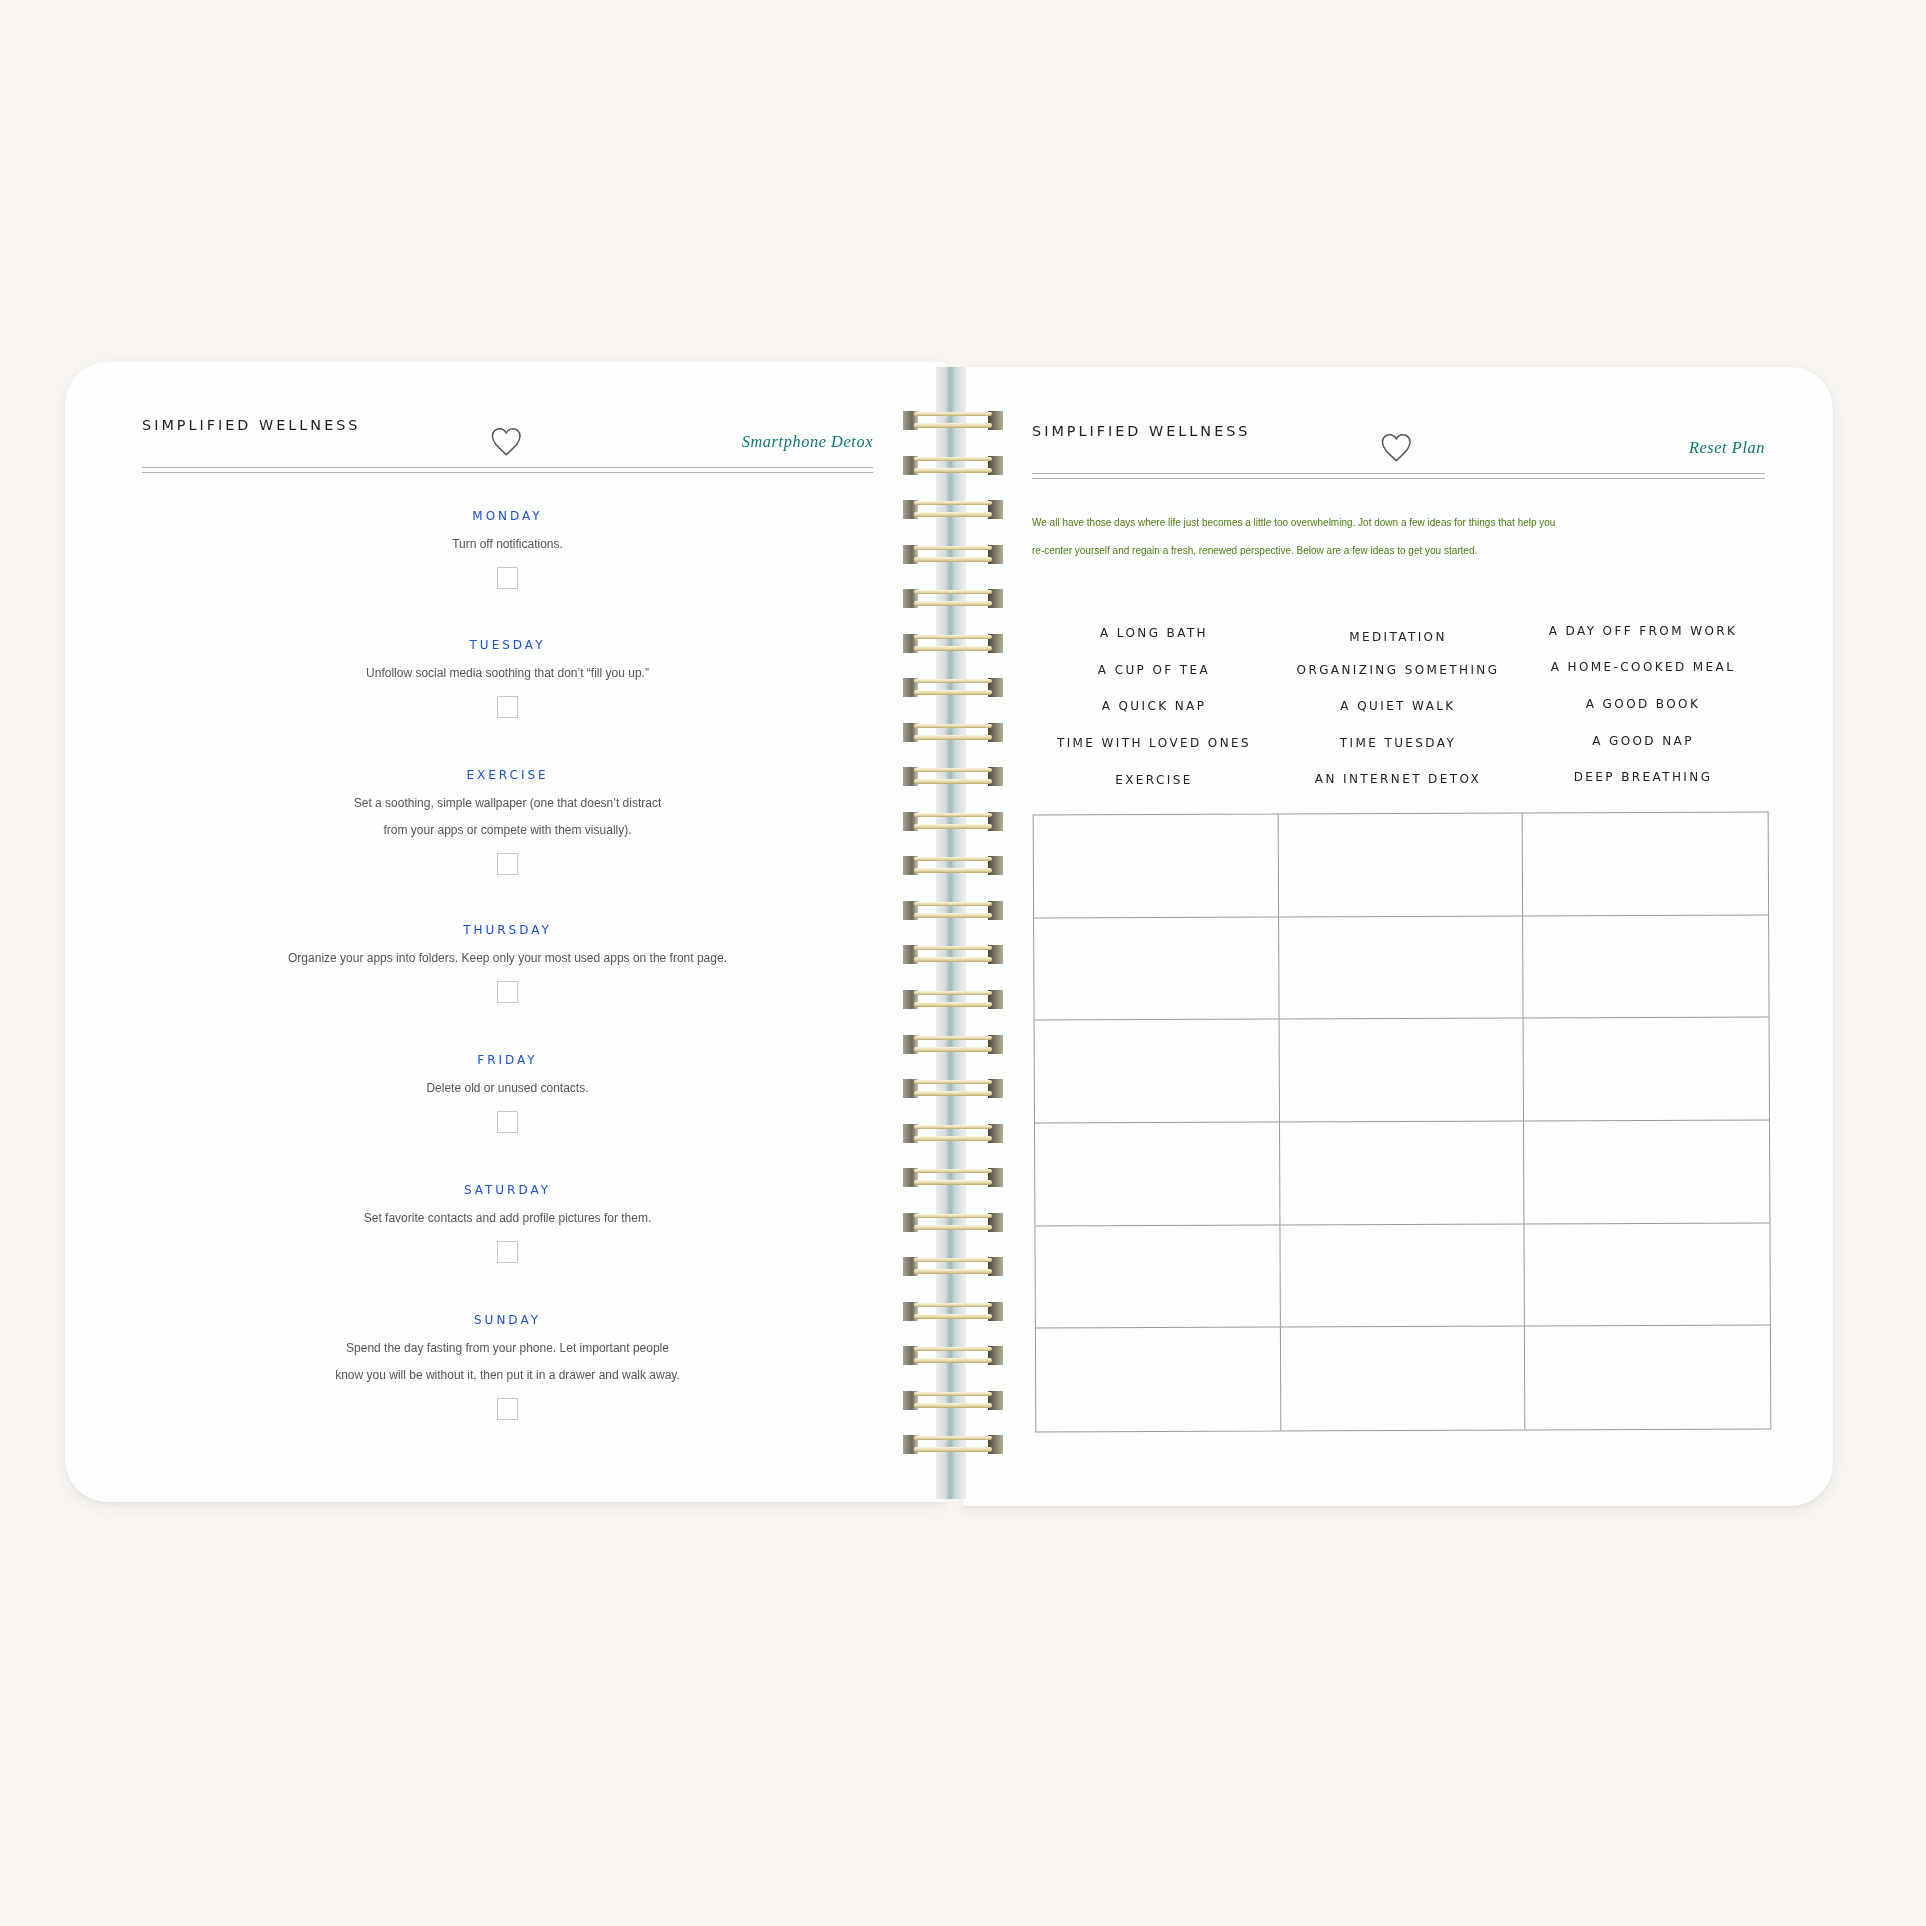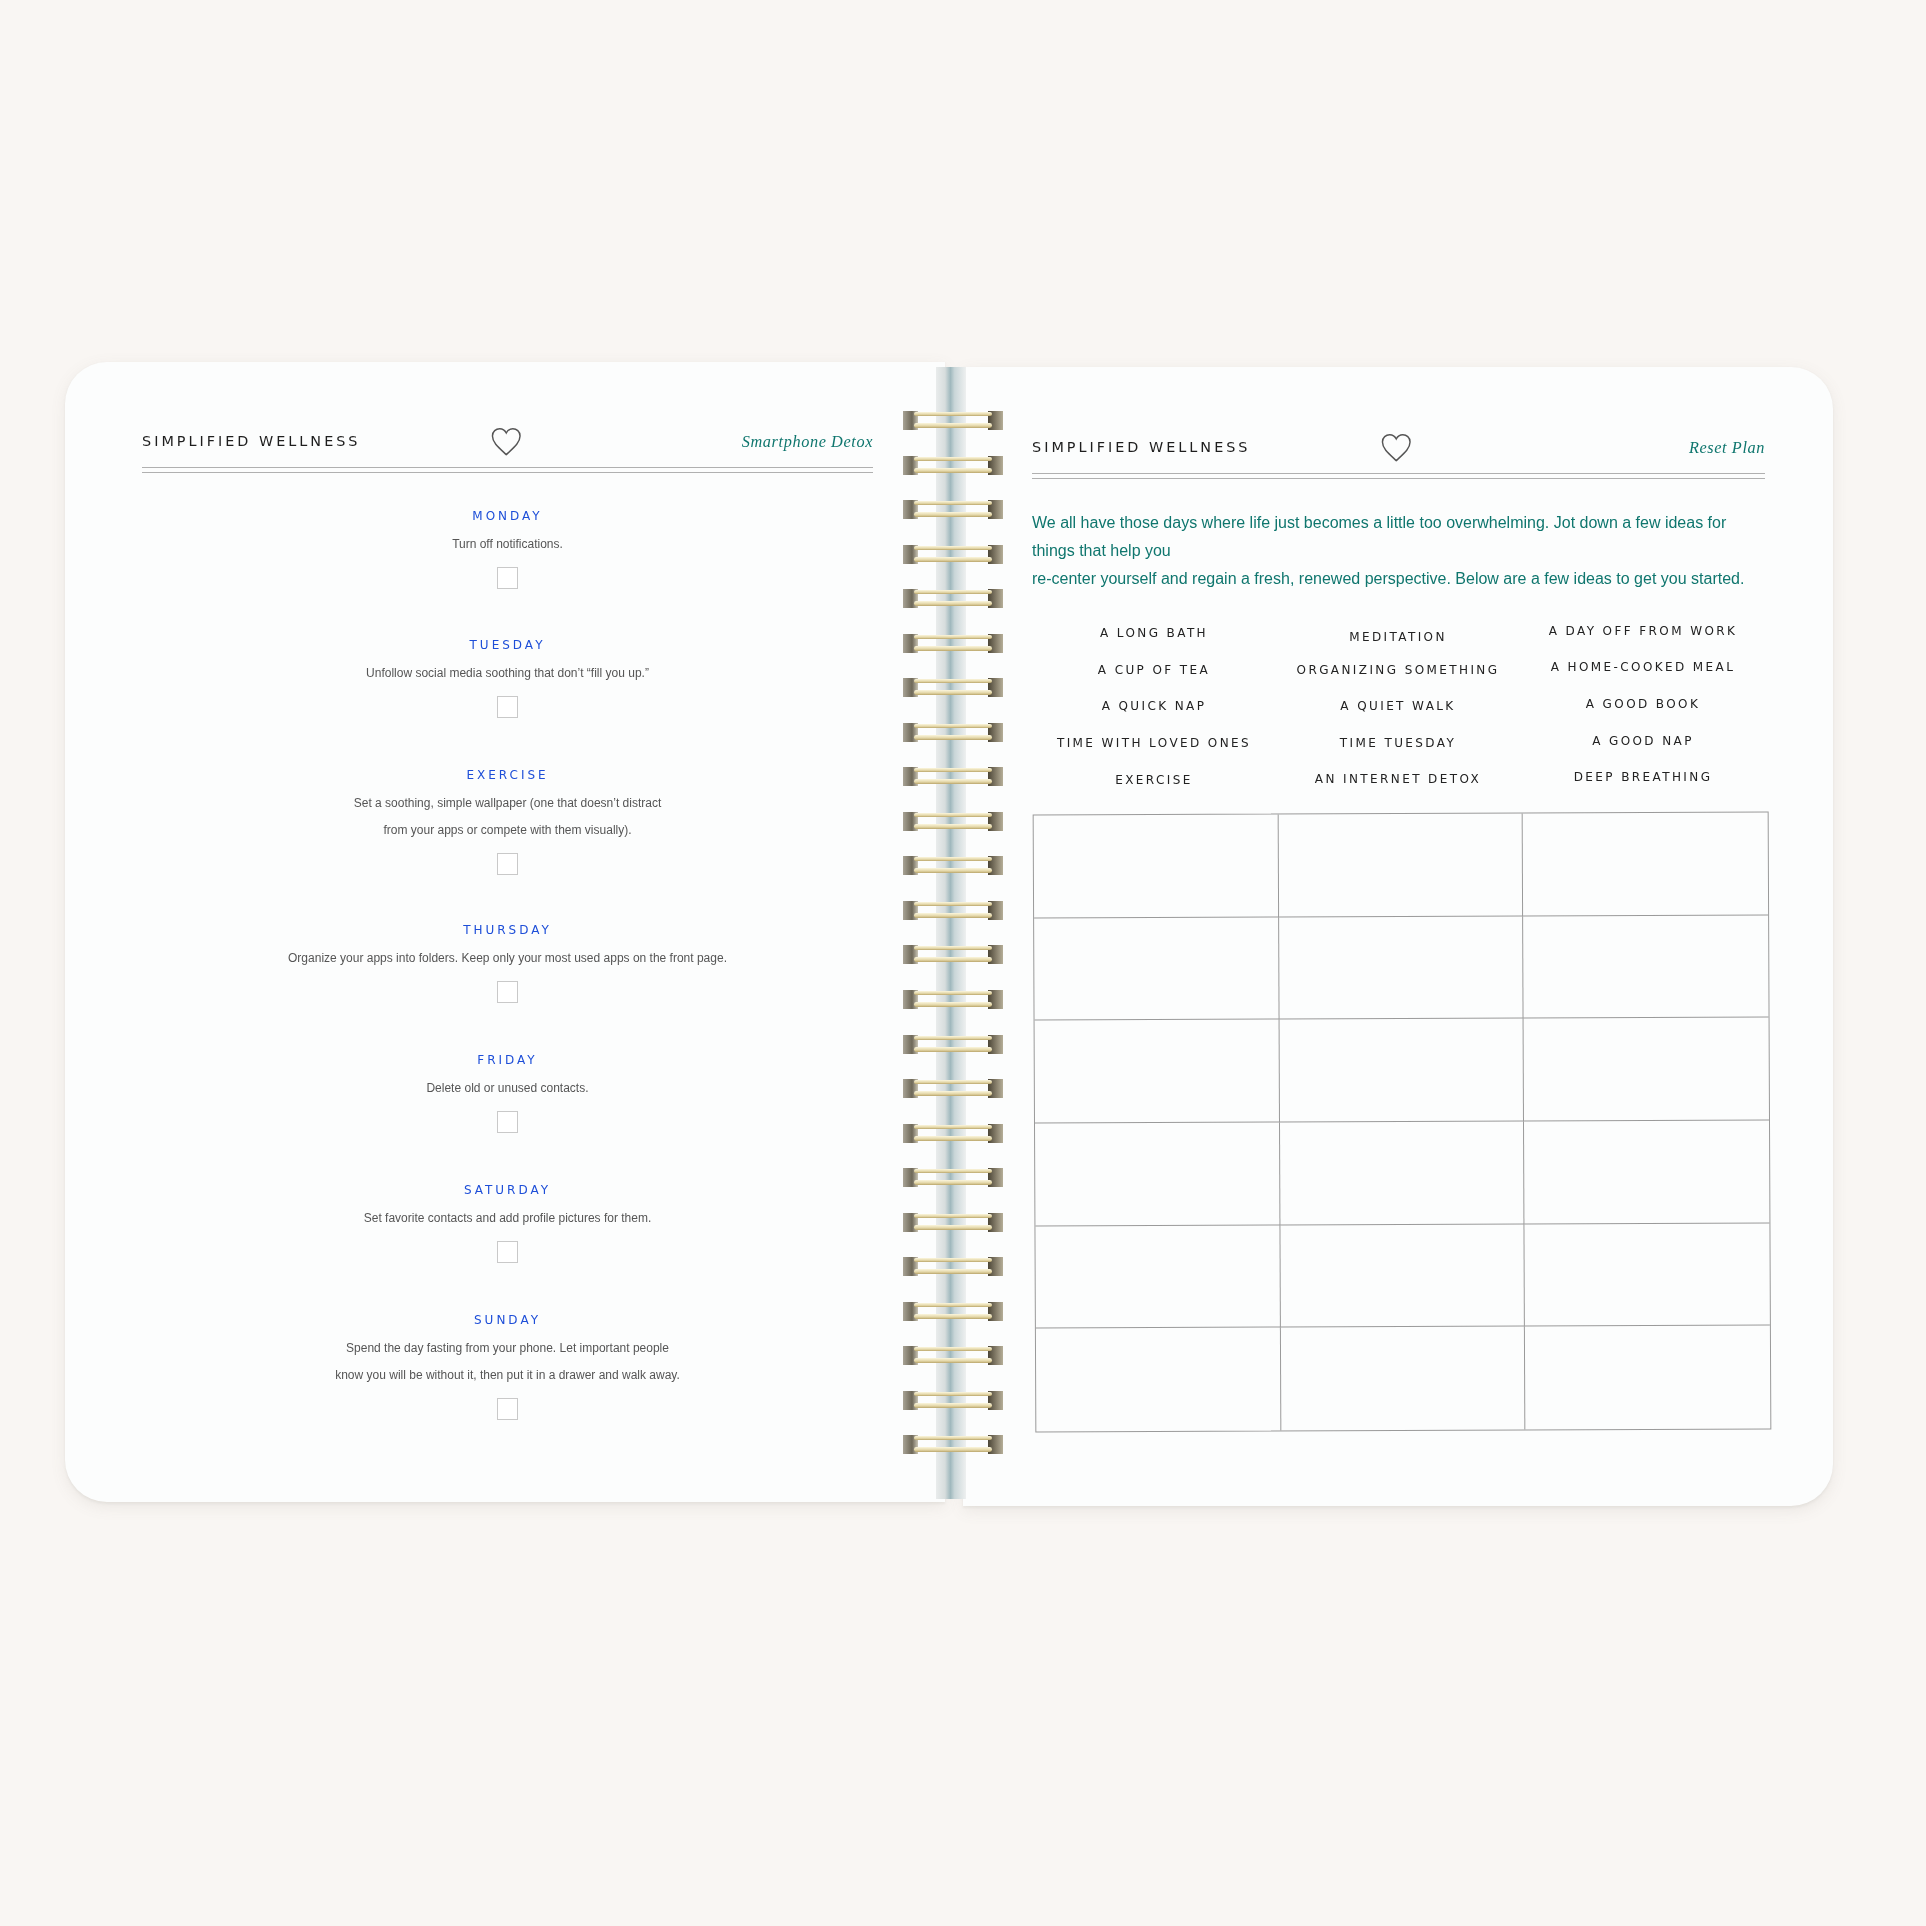--- a/index.html
+++ b/index.html
@@ -16,21 +16,21 @@
 
   .spine-edge {
     position:absolute; left:936px; top:367px; width:30px; height:1132px;
     background:linear-gradient(90deg,#e9ecec 0%,#d7dddd 30%,#9fb8bd 48%,#c9d6d8 62%,#eef0f0 100%);
   }
 
   .hdr { position:absolute; height:60px; }
   .hdr-left { left:142px; top:415px; width:731px; }
   .hdr-right { left:1032px; top:421px; width:733px; }
   .brand {
-    position:absolute; left:0; top:18px; font-size:14.4px; letter-spacing:3px; color:#1e1e1e;
+    position:absolute; left:0; top:2px; font-size:14.4px; letter-spacing:3px; color:#1e1e1e;
     font-family:"DejaVu Sans", sans-serif; font-weight:normal;
   }
   .heart { position:absolute; top:12px; width:32.5px; height:30px; }
   .hdr-left .heart { left:348px; }
   .hdr-right .heart { left:348px; }
   .sub {
     position:absolute; right:0; top:17px; font-family:"Liberation Serif", serif; font-style:italic;
     font-size:16.3px; color:#0f766e; letter-spacing:0.6px;
   }
   .rule { position:absolute; left:0; right:0; height:0; border-top:1.2px solid #b0b0b0; }
@@ -40,21 +40,21 @@
   .days { position:absolute; left:142px; top:509px; width:731px; }
   .day { position:absolute; left:0; width:100%; text-align:center; }
   .day-name { font-family:"DejaVu Sans", sans-serif; font-size:12px; letter-spacing:3px; color:#1d4ed8; }
   .day-desc { font-size:12px; color:#555; line-height:26.5px; margin-top:8.4px; }
   .checkbox {
     display:block; margin:9.6px auto 0; width:20.5px; height:21.7px; border:1.2px solid #c9c9c9; background:#fff;
     box-sizing:border-box;
   }
 
   .intro {
-    position:absolute; left:1032px; top:509px; width:728px; font-size:16px; color:#0f766e; line-height:28px;
+    position:absolute; left:1032px; top:509px; width:728px; font-size:10px; color:#4d7c0f; line-height:28px;
   }
 
   .ideas { position:absolute; left:1032px; top:620px; width:734px; }
   .idea {
     position:absolute; width:244px; text-align:center; font-family:"DejaVu Sans", sans-serif;
     font-size:12px; letter-spacing:2.4px; color:#222; white-space:nowrap;
   }
 
   .grid {
     position:absolute; left:1034px; top:813px; width:736px; height:618px;

